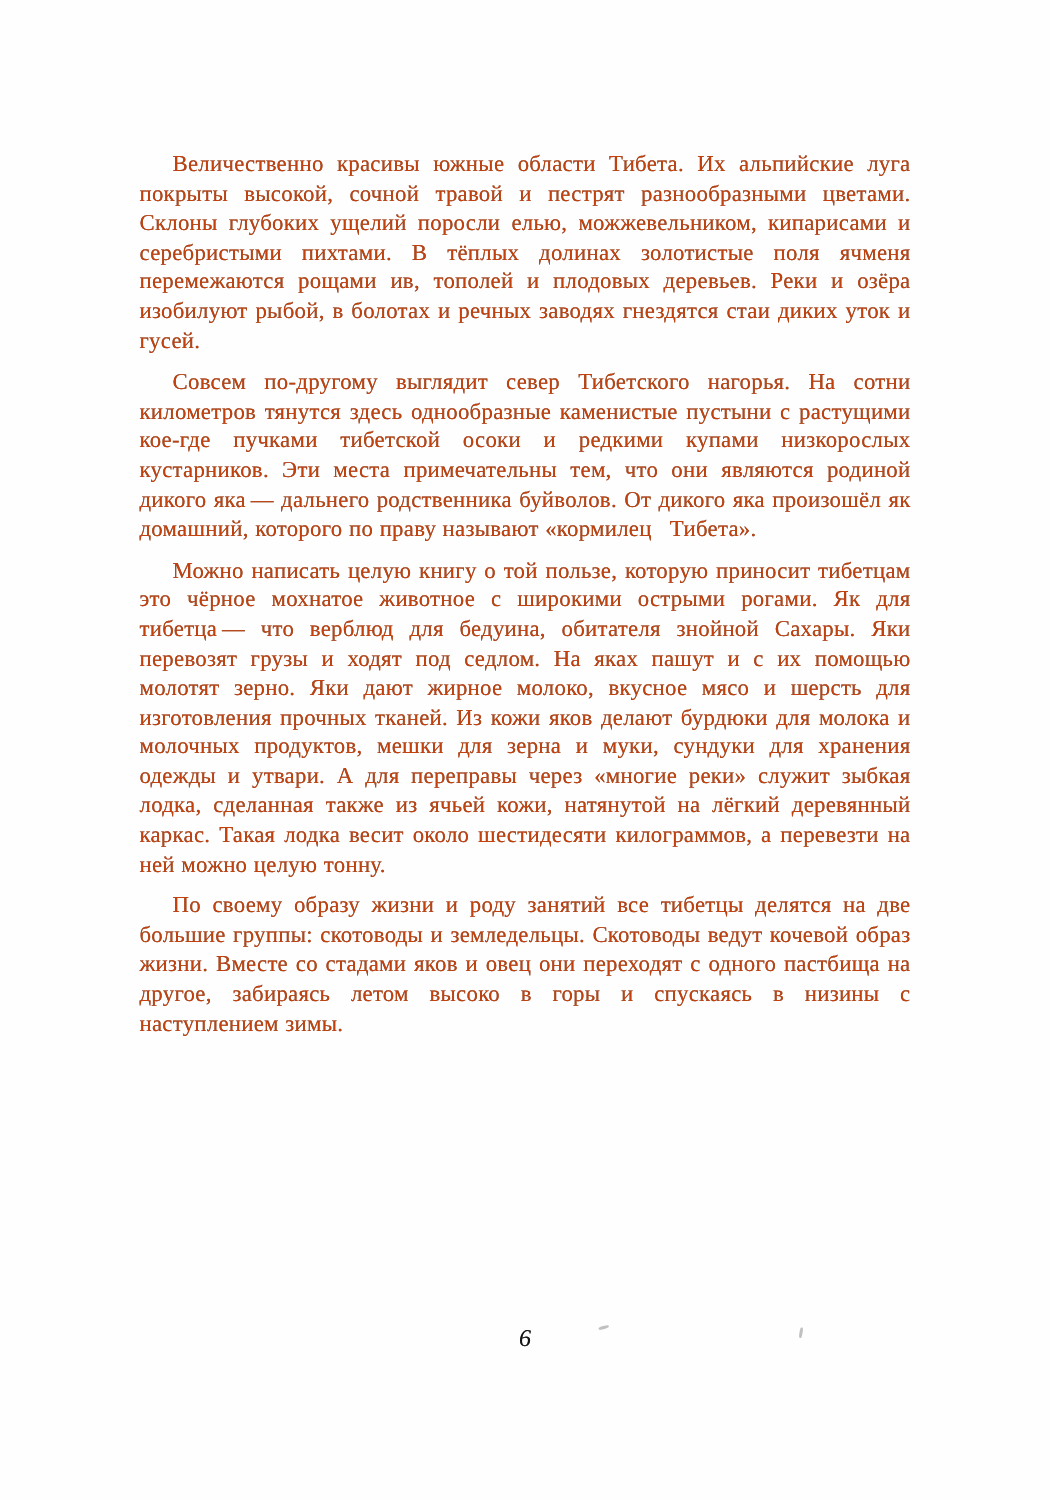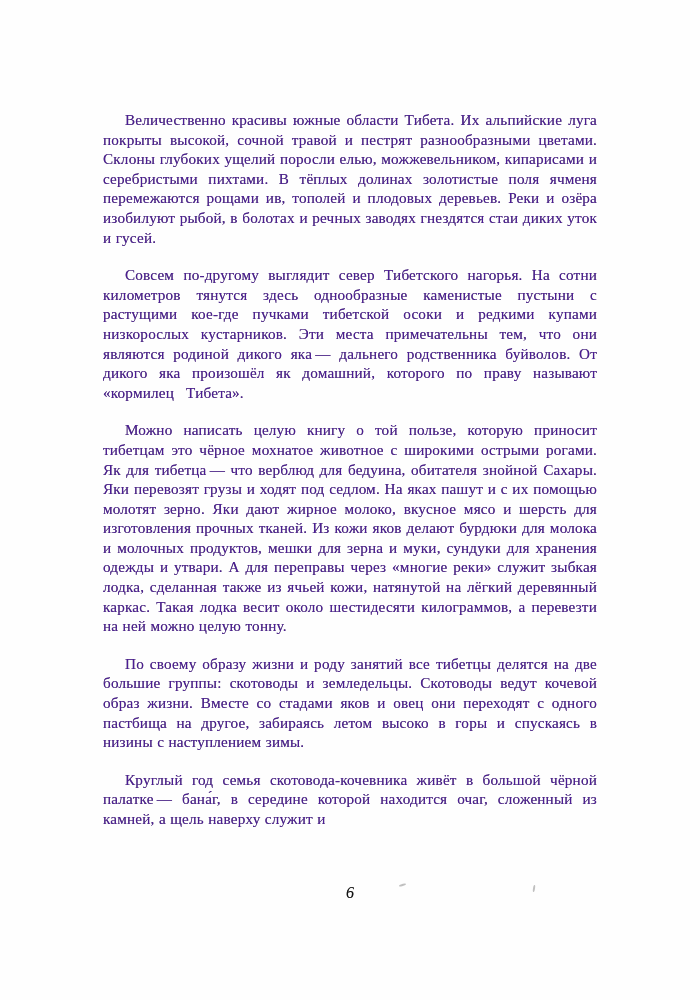--- a/index.html
+++ b/index.html
@@ -19,30 +19,30 @@
   }
 
   .text-block {
     position: absolute;
     left: 85px;
     top: 92px;
     width: 530px;
   }
 
   .para {
-    margin: 18px;
+    margin: 8px;
     text-align: justify;
     text-justify: inter-word;
     text-indent: 22px;
     font-size: 15.2px;
     line-height: 19.6px;
     letter-spacing: 0.18px;
     word-spacing: 0.4px;
     hyphens: manual;
-    color: #4c1d95;
+    color: #c2410c;
   }
 
   
   .para,
   .folio-number {
     text-shadow: 0 0 0.35px rgba(0, 0, 0, 0.55);
   }
 
   .folio {
     position: absolute;
@@ -85,21 +85,20 @@
 </head>
 <body>
 
 <div class="page">
 
   <div class="text-block">
     <p class="para">Величественно красивы южные области Тибета. Их аль­пийские луга покрыты высокой, сочной травой и пестрят разнообразными цветами. Склоны глубоких ущелий поросли елью, можжевельником, кипарисами и серебристыми пихта­ми. В тёплых долинах золотистые поля ячменя перемежают­ся рощами ив, тополей и плодовых деревьев. Реки и озёра изобилуют рыбой, в болотах и речных заводях гнездятся стаи диких уток и гусей.</p>
     <p class="para">Совсем по-другому выглядит север Тибетского нагорья. На сотни километров тянутся здесь однообразные камени­стые пустыни с растущими кое-где пучками тибетской осоки и редкими купами низкорослых кустарников. Эти места примечательны тем, что они являются родиной дикого яка — дальнего родственника буйволов. От дикого яка произошёл як домашний, которого по праву называют «кормилец  Тибета».</p>
     <p class="para">Можно написать целую книгу о той пользе, которую приносит тибетцам это чёрное мохнатое животное с широ­кими острыми рогами. Як для тибетца — что верблюд для бедуина, обитателя знойной Сахары. Яки перевозят грузы и ходят под седлом. На яках пашут и с их помощью молотят зерно. Яки дают жирное молоко, вкусное мясо и шерсть для изготовления прочных тканей. Из кожи яков делают бурдю­ки для молока и молочных продуктов, мешки для зерна и муки, сундуки для хранения одежды и утвари. А для пере­правы через «многие реки» служит зыбкая лодка, сделанная также из ячьей кожи, натянутой на лёгкий деревянный каркас. Такая лодка весит около шестидесяти килограммов, а перевезти на ней можно целую тонну.</p>
     <p class="para">По своему образу жизни и роду занятий все тибетцы делятся на две большие группы: скотоводы и земледельцы. Скотоводы ведут кочевой образ жизни. Вместе со стадами яков и овец они переходят с одного пастбища на другое, забираясь летом высоко в горы и спускаясь в низины с наступлением зимы.</p>
-    <p class="para">Круглый год семья скотовода-кочевника живёт в боль­шой чёрной палатке — бана́г, в середине которой находится очаг, сложенный из камней, а щель наверху служит и</p>
   </div>
 
   <div class="folio">
     <span class="folio-number">6</span>
   </div>
 
   <span class="speck speck-a"></span>
   <span class="speck speck-b"></span>
 
 </div>

